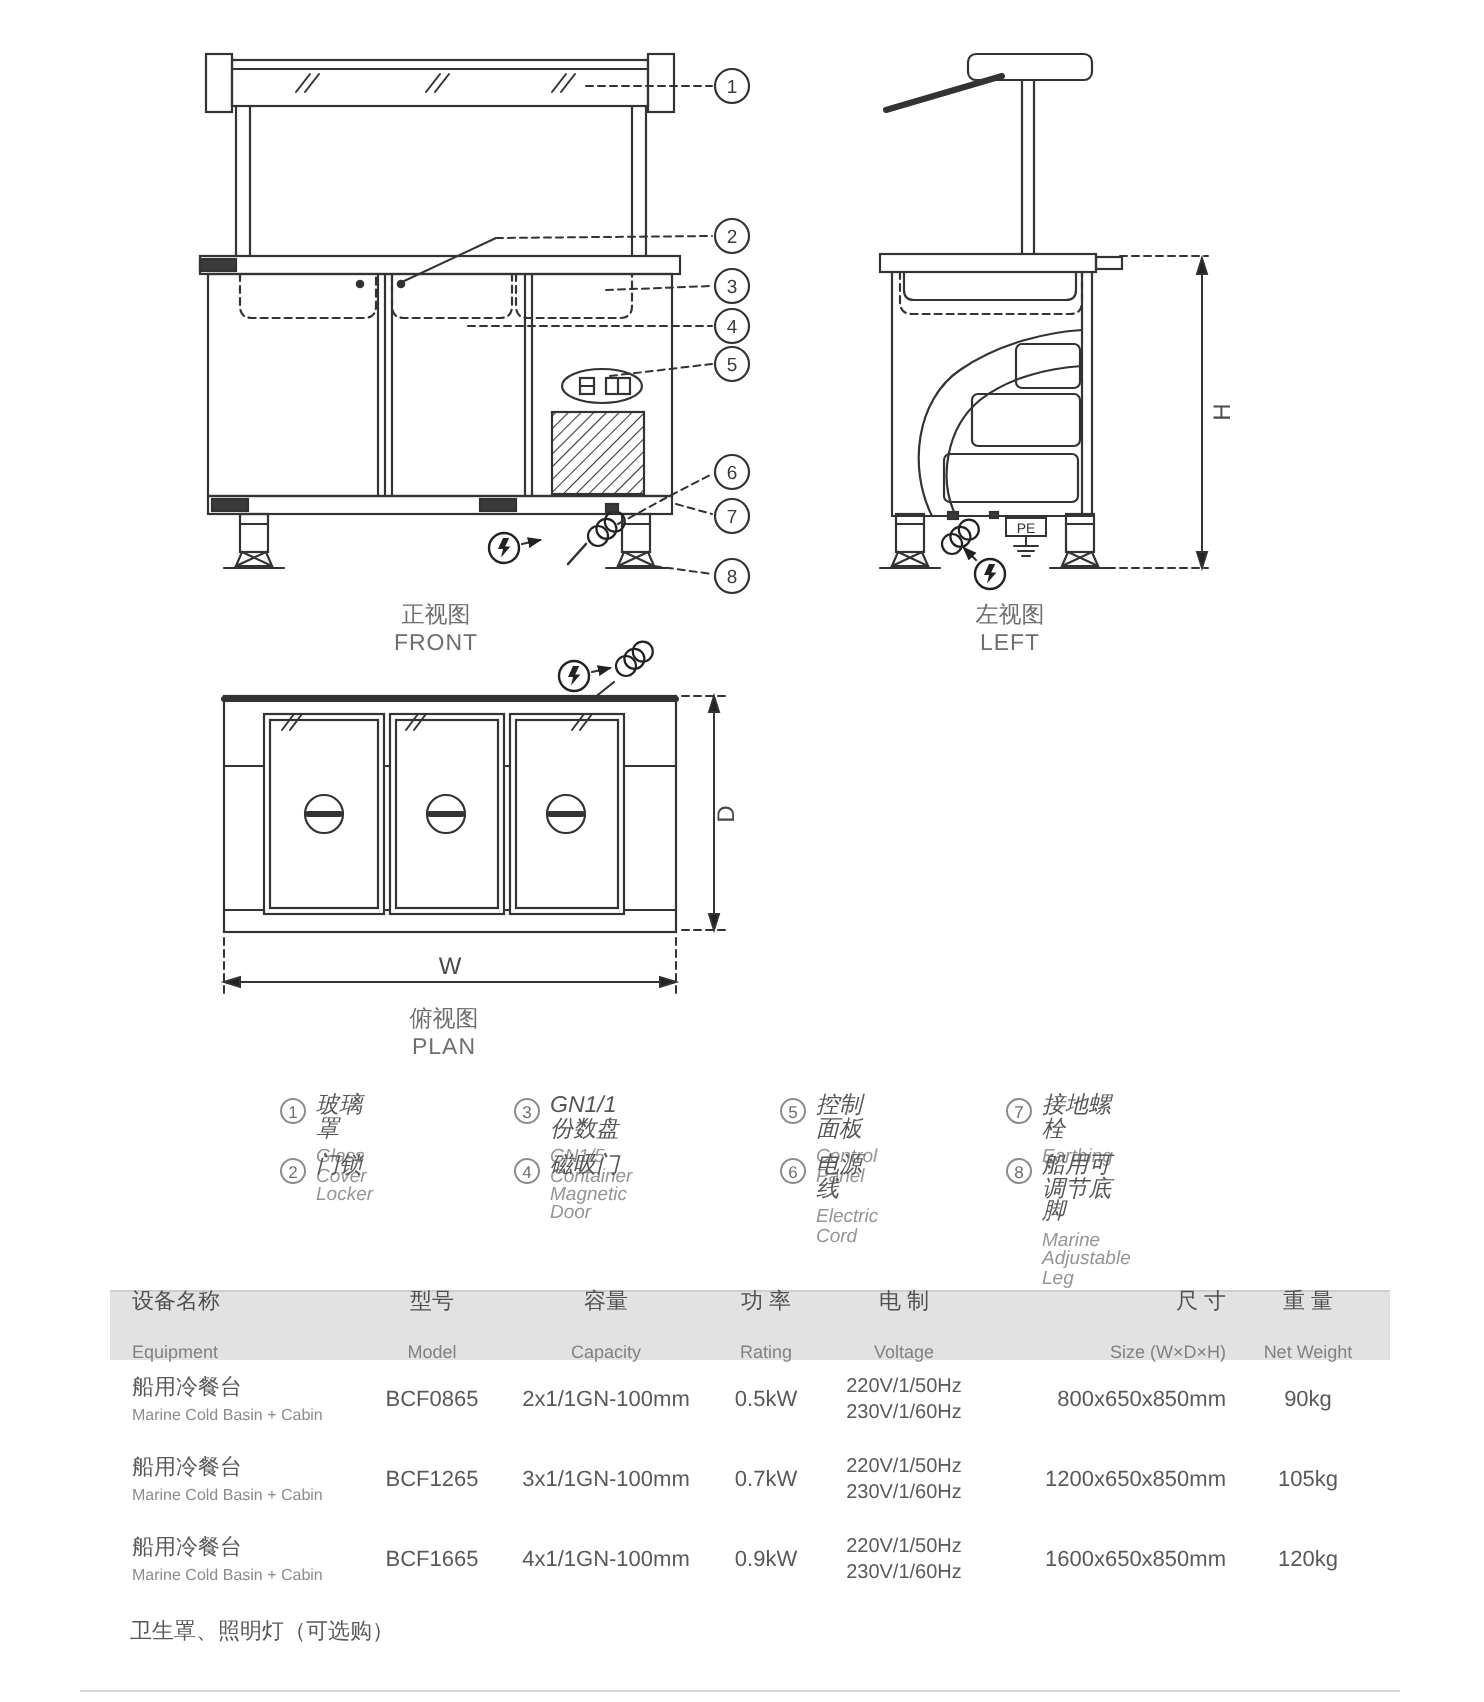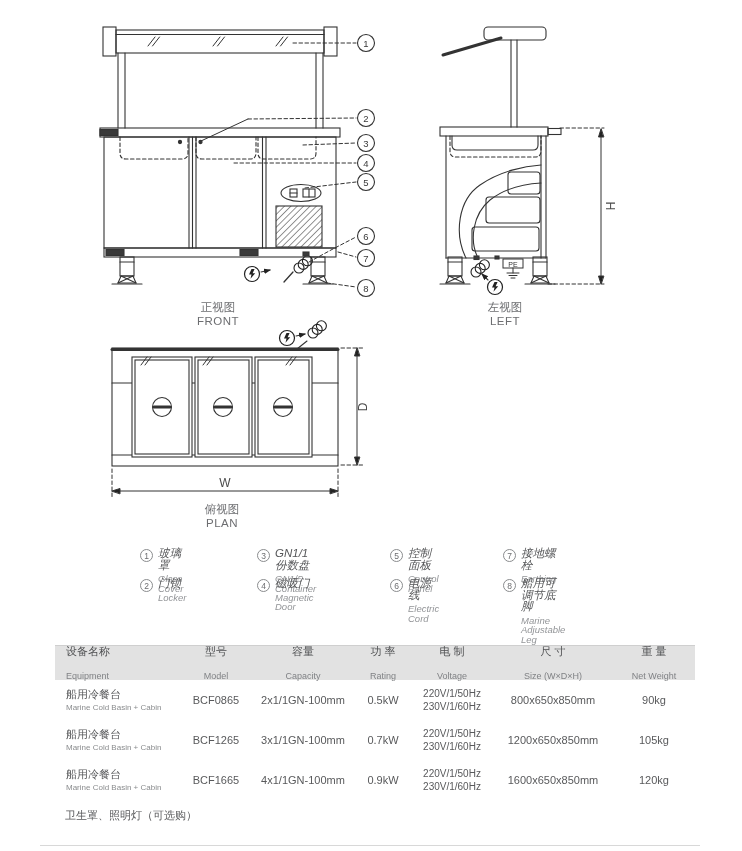--- a/index.html
+++ b/index.html
@@ -33,21 +33,21 @@
     height:34px;align-items:center;
   }
   .t-row{display:flex;align-items:center;height:40px;}
   .t-row:first-of-type{margin-top:6px;}
   .cell{box-sizing:border-box;text-align:center;line-height:1.15;}
   .c0{width:126px;text-align:left;padding-left:11px;}
   .c1{width:70px;}
   .c2{width:104px;}
   .c3{width:56px;}
   .c4{width:82px;}
-  .c5{width:120px;}
+  .c5{width:120px;text-align:right;}
   .c6{width:82px;}
   .h-zh{font-size:11px;color:#4f5052;}
   .h-en{font-size:9px;color:#808285;margin-top:14px;}
   .r-main{font-size:11px;color:#58595b;}
   .r-name-zh{font-size:11px;color:#58595b;}
   .r-name-en{font-size:8px;color:#8a8c8e;margin-top:2px;}
   .r-volt{font-size:10px;color:#58595b;line-height:1.35;}
   .t-footer{margin-top:8px;padding-left:10px;}
   .f-zh{font-size:11px;color:#58595b;}
   .f-en{font-size:8.5px;color:#8a8c8e;margin-top:2px;}

